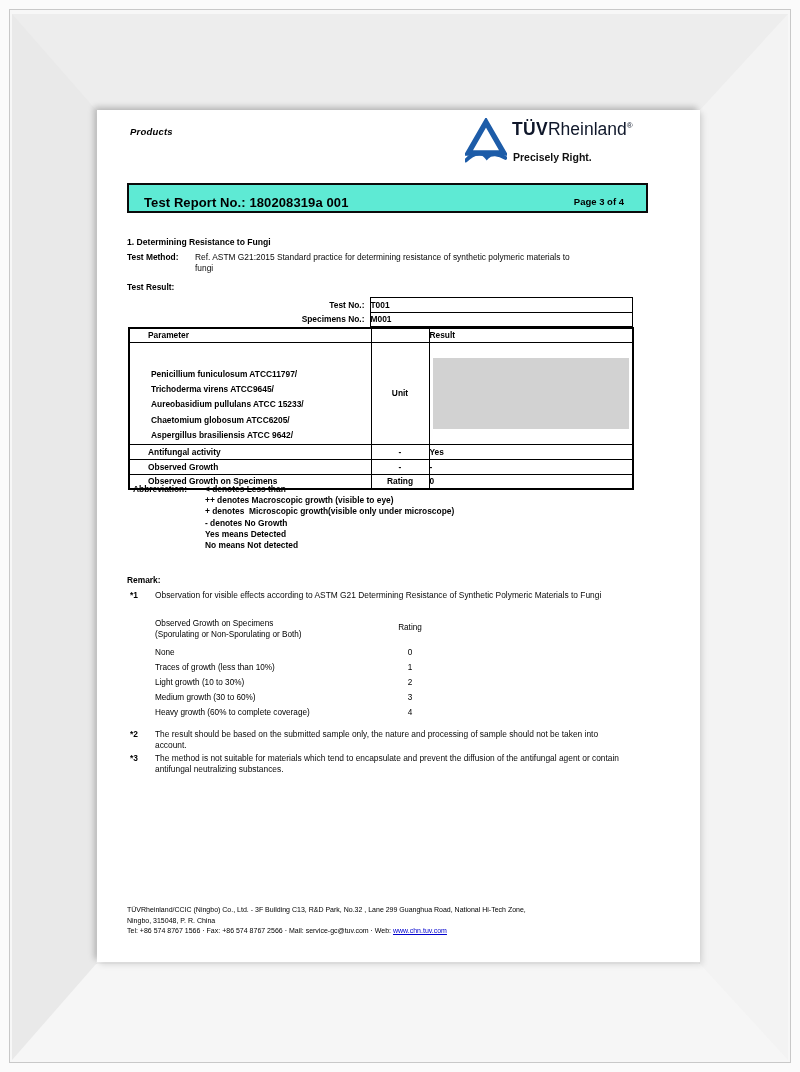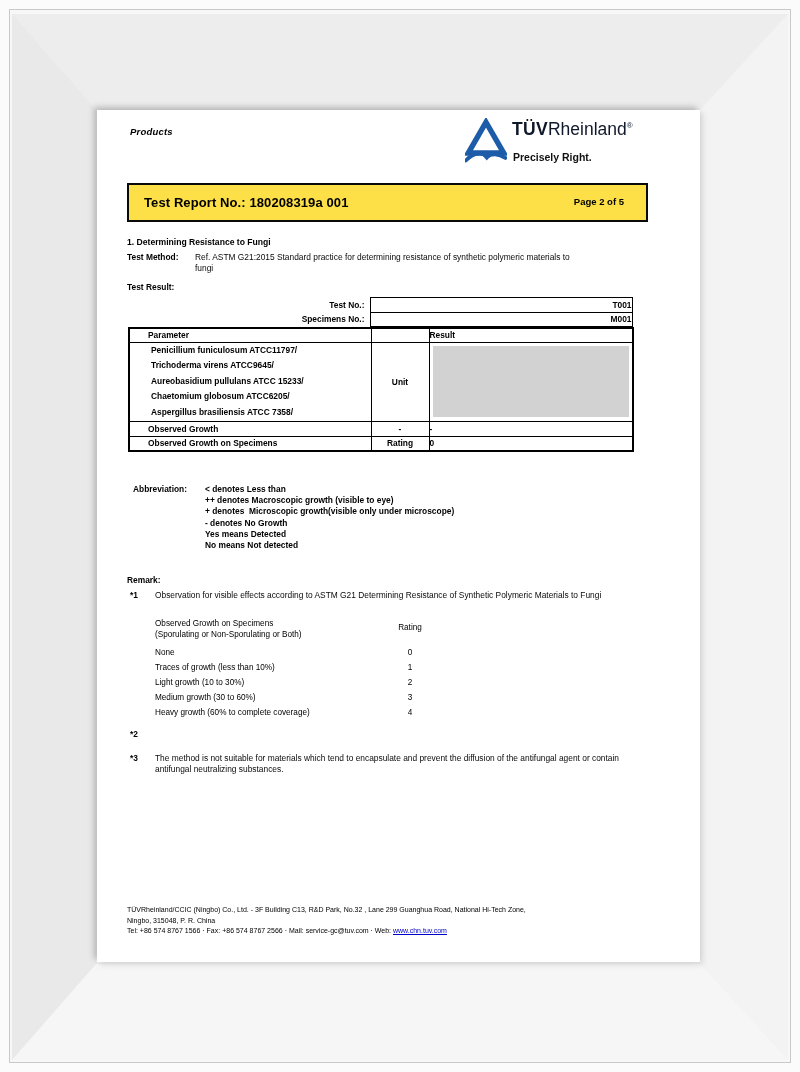--- a/index.html
+++ b/index.html
@@ -41,49 +41,49 @@
   .logo { left: 368px; top: 5px; width: 210px; height: 58px; }
   .logo-triangle { position: absolute; left: 0; top: 3px; }
   .brand { position: absolute; left: 47px; top: 4px; font-size: 17.5px; color: #0f172a; white-space: nowrap; }
   .brand .tuv { font-weight: 700; letter-spacing: .3px; }
   .brand .rheinland { font-weight: 400; }
   .brand sup { font-size: 8px; vertical-align: super; }
   .tagline { position: absolute; left: 48px; top: 36px; font-size: 10.5px; font-weight: 600; color: #111; }
 
   
   .report-box {
-    left: 30px; top: 73px; width: 521px; height: 39px;
-    border: 2px solid #0a0a0a; background: #fde047;
+    left: 30px; top: 73px; width: 521px; height: 30px;
+    border: 2px solid #0a0a0a; background: #5eead4;
   }
   .report-title { position: absolute; left: 15px; top: 0; line-height: 35px; font-size: 13px; font-weight: 700; letter-spacing: .1px; }
   .page-indicator { position: absolute; right: 22px; top: 0; line-height: 33px; font-size: 9.5px; font-weight: 700; }
 
   
   .section-heading { left: 30px; top: 127px; font-size: 8.6px; font-weight: 700; }
   .test-method-label { left: 30px; top: 142px; font-size: 8.4px; font-weight: 700; }
   .test-method-value { left: 98px; top: 142px; width: 392px; font-size: 8.4px; line-height: 11px; color: #0a0a0a; }
   .test-result-label { left: 30px; top: 172px; font-size: 8.4px; font-weight: 700; }
 
   
   table { border-collapse: collapse; table-layout: fixed; }
   td { font-size: 8.4px; font-weight: 700; overflow: hidden; white-space: nowrap; }
 
   .sample-table { left: 31px; top: 187px; width: 504px; }
   .sample-table td { height: 14.5px; }
   .sample-table .lbl { width: 242px; text-align: right; padding-right: 5px; border: none; }
-  .sample-table .val { width: 262px; text-align: right; border: 1.6px solid #000; }
+  .sample-table .val { width: 262px; text-align: left; border: 1.6px solid #000; }
 
   .result-table { left: 31px; top: 217px; width: 504px; border: 2px solid #000; }
   .result-table td { border: 1.4px solid #000; }
   .result-table .c1 { width: 242px; text-align: left; padding-left: 18px; }
   .result-table .c2 { width: 58px; text-align: center; }
   .result-table .c3 { width: 204px; }
   .hdr-row td { height: 14px; }
   .org-row td { height: 79px; }
-  .org-lines { line-height: 15.4px; padding-left: 3px; font-weight: 700; }
+  .org-lines { line-height: 15.4px; padding-left: 3px; font-weight: 700; margin-top: 24px; }
   .org-lines div { white-space: nowrap; }
   .redacted {
     margin: 3px 3px 3px 3px; height: 71px;
     background: #d2d2d2;
   }
   .r-row td { height: 15px; }
 
   
   .abbrev-label { left: 36px; top: 374px; font-size: 8.4px; font-weight: 700; }
   .abbrev-lines { left: 108px; top: 374px; font-size: 8.4px; font-weight: 700; line-height: 11.2px; white-space: pre; }
@@ -122,21 +122,21 @@
       <svg class="logo-triangle" width="42" height="48" viewBox="0 0 100 112">
         <path d="M50 9 L92 82 L8 82 Z" fill="none" stroke="#1d5ca8" stroke-width="13" stroke-linejoin="miter"></path>
         <path d="M2 100 C 24 78 42 80 52 93 C 62 82 80 84 96 94" fill="none" stroke="#1d5ca8" stroke-width="9" stroke-linecap="round"></path>
       </svg>
       <div class="brand"><span class="tuv">TÜV</span><span class="rheinland">Rheinland</span><sup>®</sup></div>
       <div class="tagline">Precisely Right.</div>
     </div>
 
     <div class="abs report-box">
       <div class="report-title">Test Report No.: 180208319a 001</div>
-      <div class="page-indicator">Page 2 of 5</div>
+      <div class="page-indicator">Page 3 of 4</div>
     </div>
 
     <div class="abs section-heading">1. Determining Resistance to Fungi</div>
     <div class="abs test-method-label">Test Method:</div>
     <div class="abs test-method-value">Ref. ASTM G21:2015 Standard practice for determining resistance of synthetic polymeric materials to fungi</div>
     <div class="abs test-result-label">Test Result:</div>
 
     <table class="abs sample-table">
       <tbody>
           <tr>
@@ -157,27 +157,32 @@
         <td class="c2"></td>
         <td class="c3">Result</td>
       </tr>
       <tr class="org-row">
         <td class="c1">
           <div class="org-lines">
             <div>Penicillium funiculosum ATCC11797/</div>
             <div>Trichoderma virens ATCC9645/</div>
             <div>Aureobasidium pullulans ATCC 15233/</div>
             <div>Chaetomium globosum ATCC6205/</div>
-            <div>Aspergillus brasiliensis ATCC 7358/</div>
+            <div>Aspergillus brasiliensis ATCC 9642/</div>
           </div>
         </td>
         <td class="c2">Unit</td>
         <td class="c3">
           <div class="redacted"></div>
         </td>
+      </tr>
+      <tr class="r-row">
+        <td class="c1">Antifungal activity</td>
+        <td class="c2">-</td>
+        <td class="c3">Yes</td>
       </tr>
       <tr class="r-row">
         <td class="c1">Observed Growth</td>
         <td class="c2">-</td>
         <td class="c3">-</td>
       </tr>
       <tr class="r-row">
         <td class="c1">Observed Growth on Specimens</td>
         <td class="c2">Rating</td>
         <td class="c3">0</td>
@@ -224,20 +229,21 @@
         <span class="rv">3</span>
       </div>
       <div class="rt-row" style="top:89px">
         <span class="rl">Heavy growth (60% to complete coverage)</span>
         <span class="rv">4</span>
       </div>
     </div>
 
     <div class="abs remark-item-2">
       <div class="remark-num">*2</div>
+      <div class="remark-text">The result should be based on the submitted sample only, the nature and processing of sample should not be taken into account.</div>
     </div>
 
     <div class="abs remark-item-3">
       <div class="remark-num">*3</div>
       <div class="remark-text">The method is not suitable for materials which tend to encapsulate and prevent the diffusion of the antifungal agent or contain antifungal neutralizing substances.</div>
     </div>
 
     <div class="abs footer">
       <div>TÜVRheinland/CCIC (Ningbo) Co., Ltd. - 3F Building C13, R&amp;D Park, No.32 , Lane 299 Guanghua Road, National Hi-Tech Zone,</div>
       <div>Ningbo, 315048, P. R. China</div>

